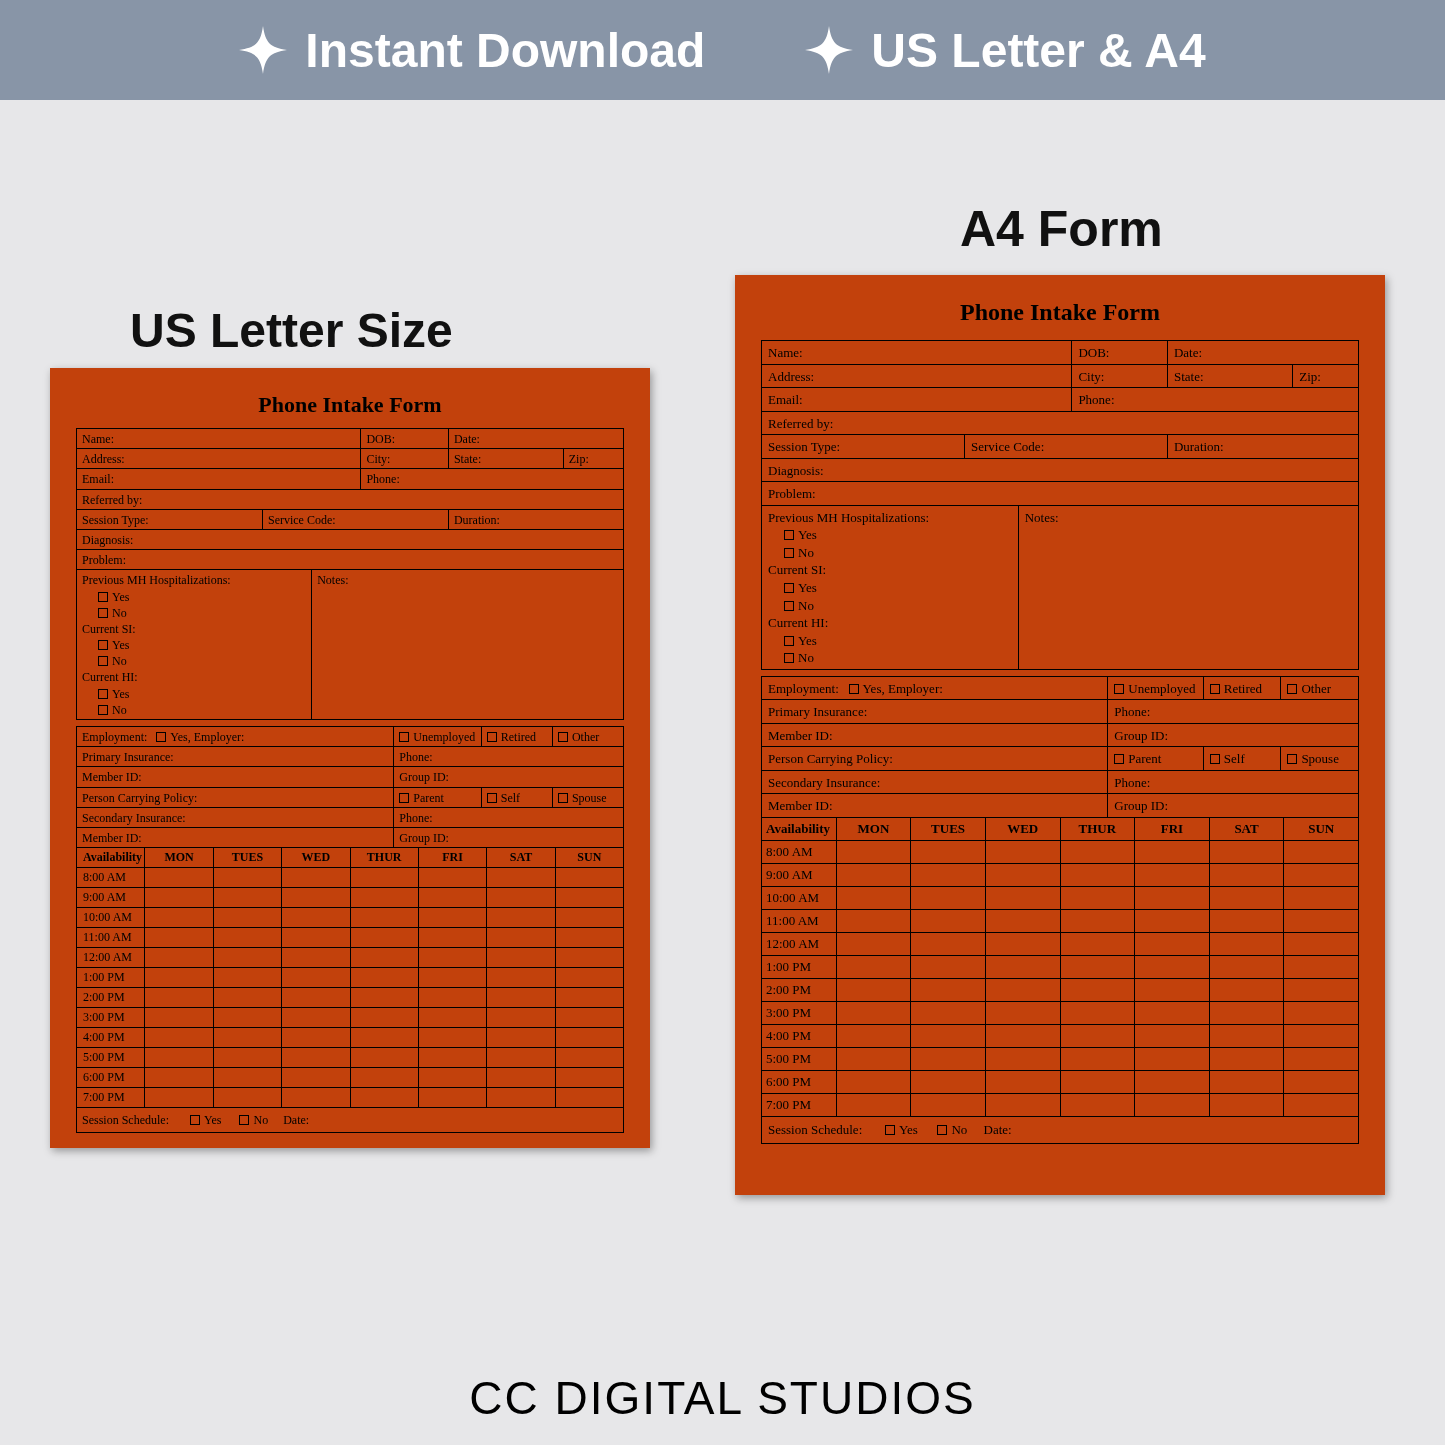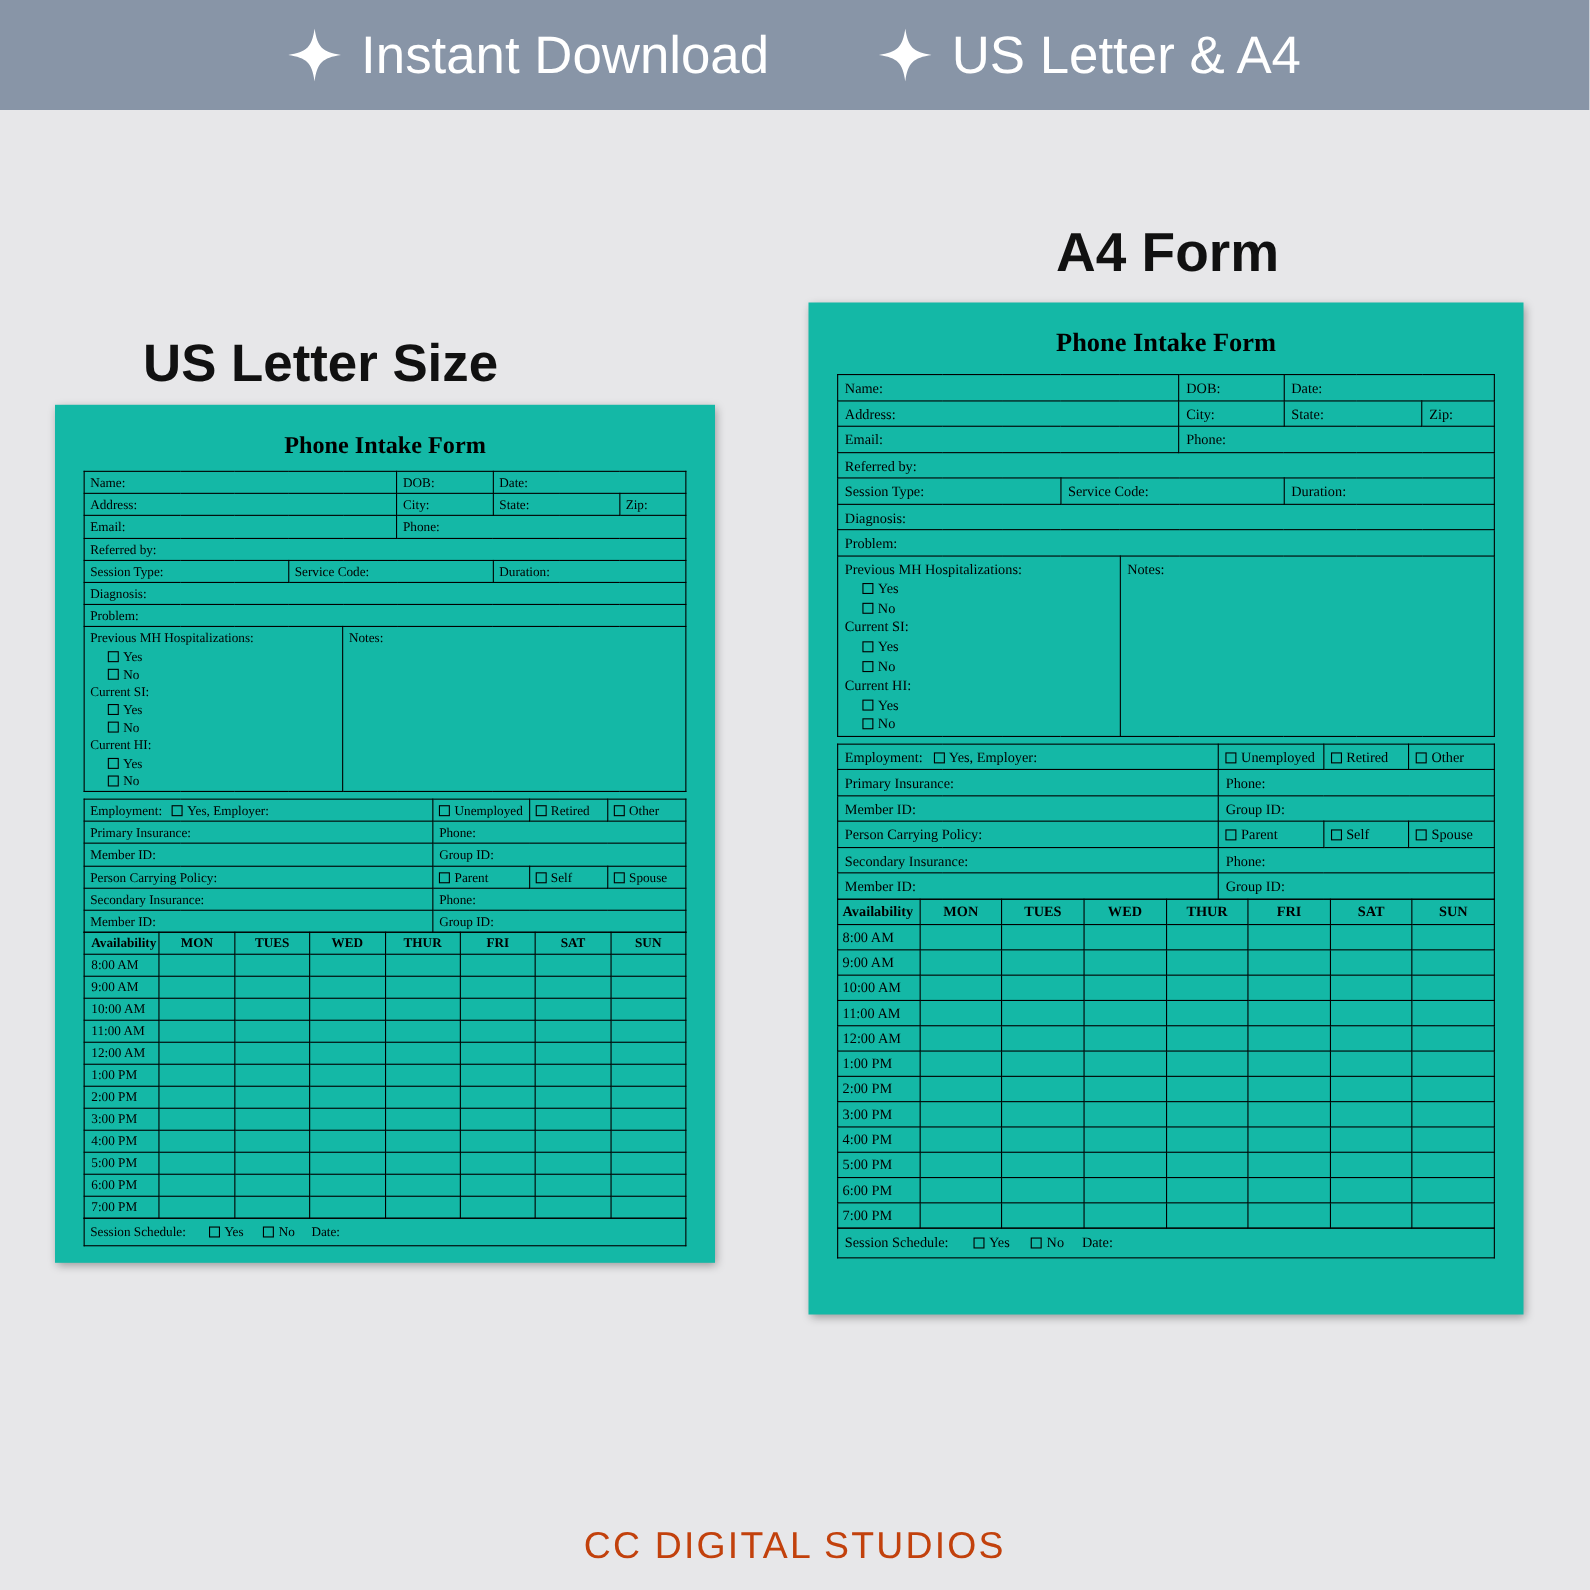--- a/index.html
+++ b/index.html
@@ -16,21 +16,21 @@
   }
   .header-banner {
     background: #8895a7;
     color: #fff;
     display: flex;
     align-items: center;
     justify-content: center;
     gap: 100px;
     height: 100px;
     font-family: Arial, Helvetica, sans-serif;
-    font-weight: 400;
+    font-weight: 700;
     font-size: 48px;
   }
   .banner-item { display: flex; align-items: center; gap: 18px; }
   .sparkle-icon { width: 48px; height: 48px; }
   .sparkle-icon svg { display: block; }
 
   .content-area {
     position: relative;
     height: 1260px;
   }
@@ -39,21 +39,21 @@
     position: absolute;
     font-family: Arial, Helvetica, sans-serif;
     font-weight: 800;
     color: #111;
   }
   #label-us { left: 130px; top: 203px; font-size: 48px; }
   #label-a4 { left: 960px; top: 100px; font-size: 50px; }
 
   .sheet {
     position: absolute;
-    background: #14b8a6;
+    background: #c2410c;
     box-shadow: 2px 3px 8px rgba(0,0,0,0.35);
     padding: 24px 26px 18px 26px;
   }
   #sheet-us { left: 50px;  top: 268px; width: 600px; height: 780px; }
   #sheet-a4 { left: 735px; top: 175px; width: 650px; height: 920px; }
 
   .doc-title { text-align: center; font-weight: 700; margin-bottom: 10px; }
   #sheet-us .doc-title { font-size: 22px; }
   #sheet-a4 .doc-title { font-size: 24px; margin-bottom: 14px; }
 
@@ -84,23 +84,23 @@
   #sheet-a4 table.avail td, #sheet-a4 table.avail th { font-size:13px; padding:3px 4px; }
 
   .sched-row td { padding-top:4px !important; padding-bottom:4px !important; }
 
   .footer-brand {
     position: absolute;
     bottom: 0;
     width: 100%;
     text-align: center;
     font-family: Arial, Helvetica, sans-serif;
-    font-size: 34px;
+    font-size: 46px;
     letter-spacing: 2px;
-    color: #c2410c;
+    color: #000000;
     padding: 20px 4px;
   }
 </style>
 </head>
 <body>
 
 <div class="header-banner">
   <div class="banner-item">
     <span class="sparkle-icon">
       <svg viewBox="0 0 100 100" width="48" height="48">

